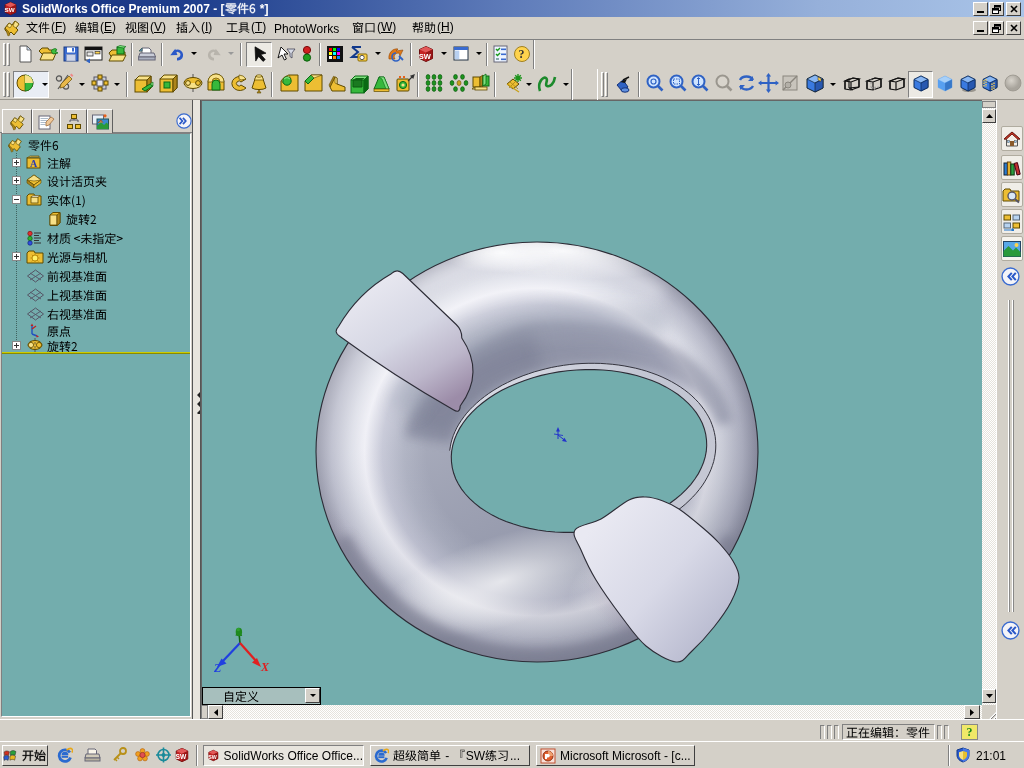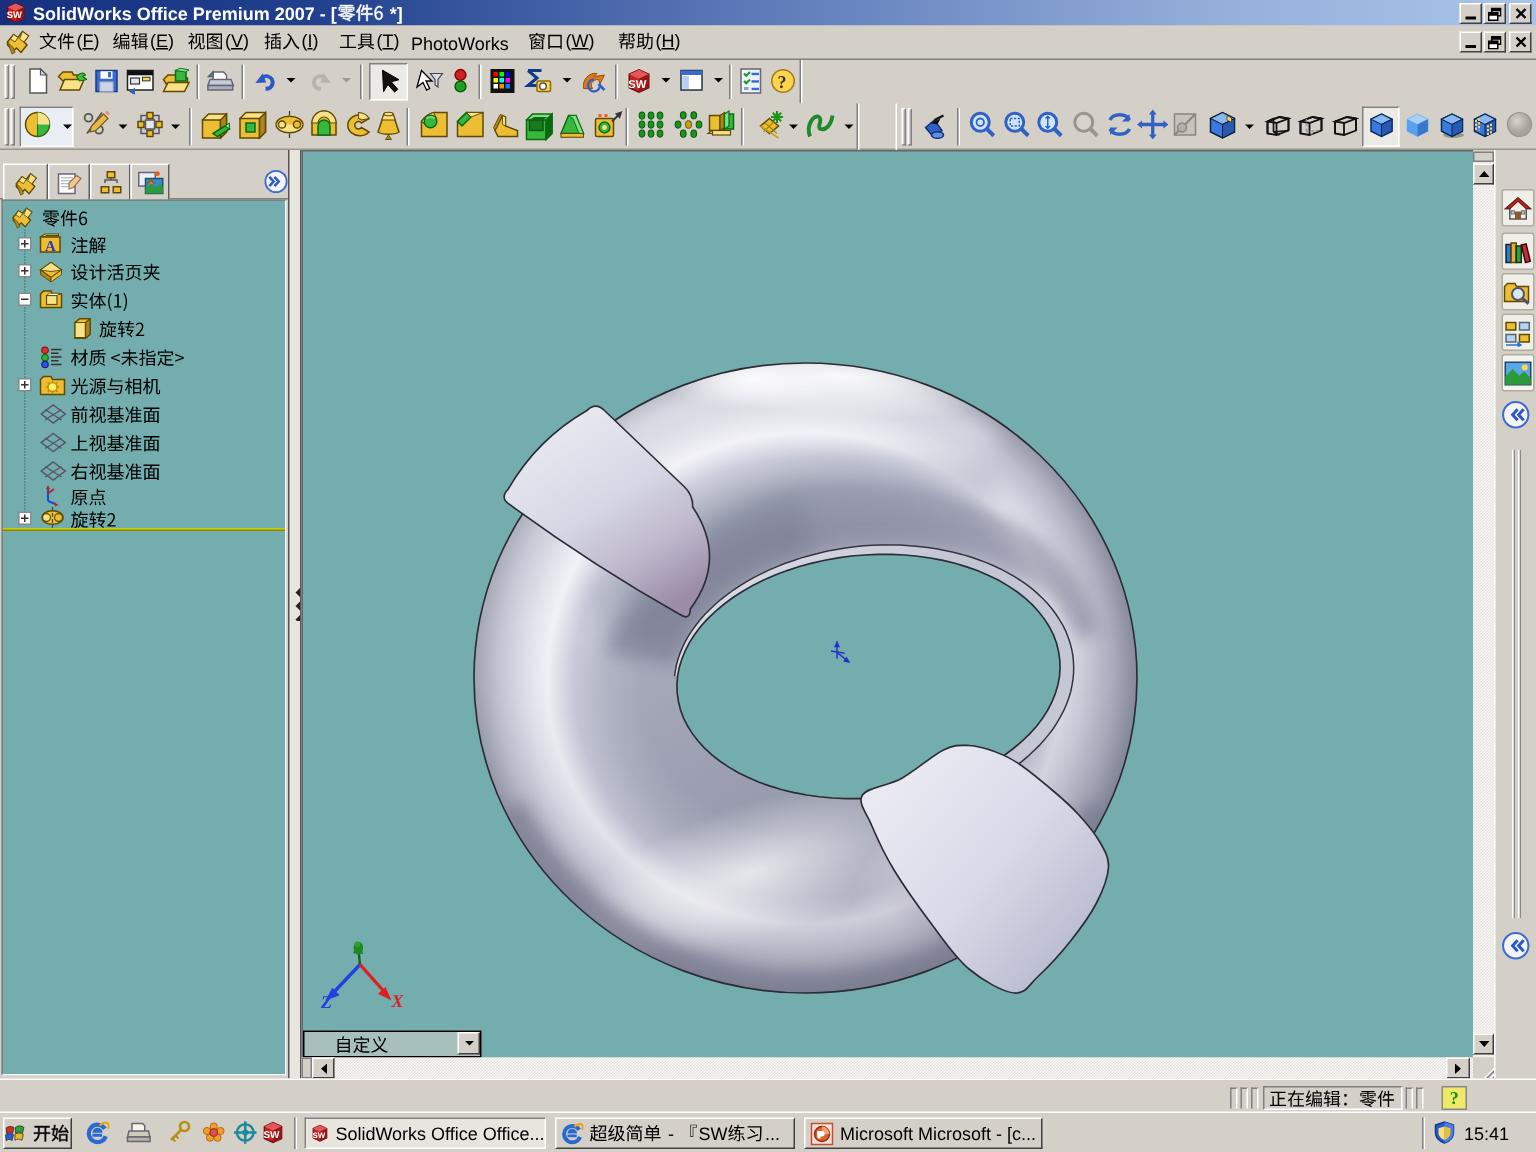--- a/index.html
+++ b/index.html
@@ -1154,13 +1154,13 @@
     </div>
     <div class="abs" style="left:948px;top:3px;width:2px;height:21px;border-left:1px solid #808080;border-right:1px solid #fff"></div>
     <div class="abs" style="left:955px;top:5px">
       <svg width="16" height="16" viewBox="0 0 16 16" style="display:block">
         <path d="M8 1l6 2v5c0 4-3 6-6 7-3-1-6-3-6-7V3z" fill="#2a5ad0" stroke="#123a8a"></path>
         <path d="M8 1l6 2v5c0 4-3 6-6 7z" fill="#4a7ae8"></path>
         <path d="M8 4l4 1.2v3c0 2.5-2 4-4 4.8z" fill="#e8c030"></path>
         <path d="M8 4L4 5.2v3c0 2.5 2 4 4 4.8z" fill="#f8e080"></path>
       </svg>
     </div>
-    <div class="abs" style="left:976px;top:7px">15:41</div>
+    <div class="abs" style="left:976px;top:7px">21:01</div>
   </div>
 </body></html>

